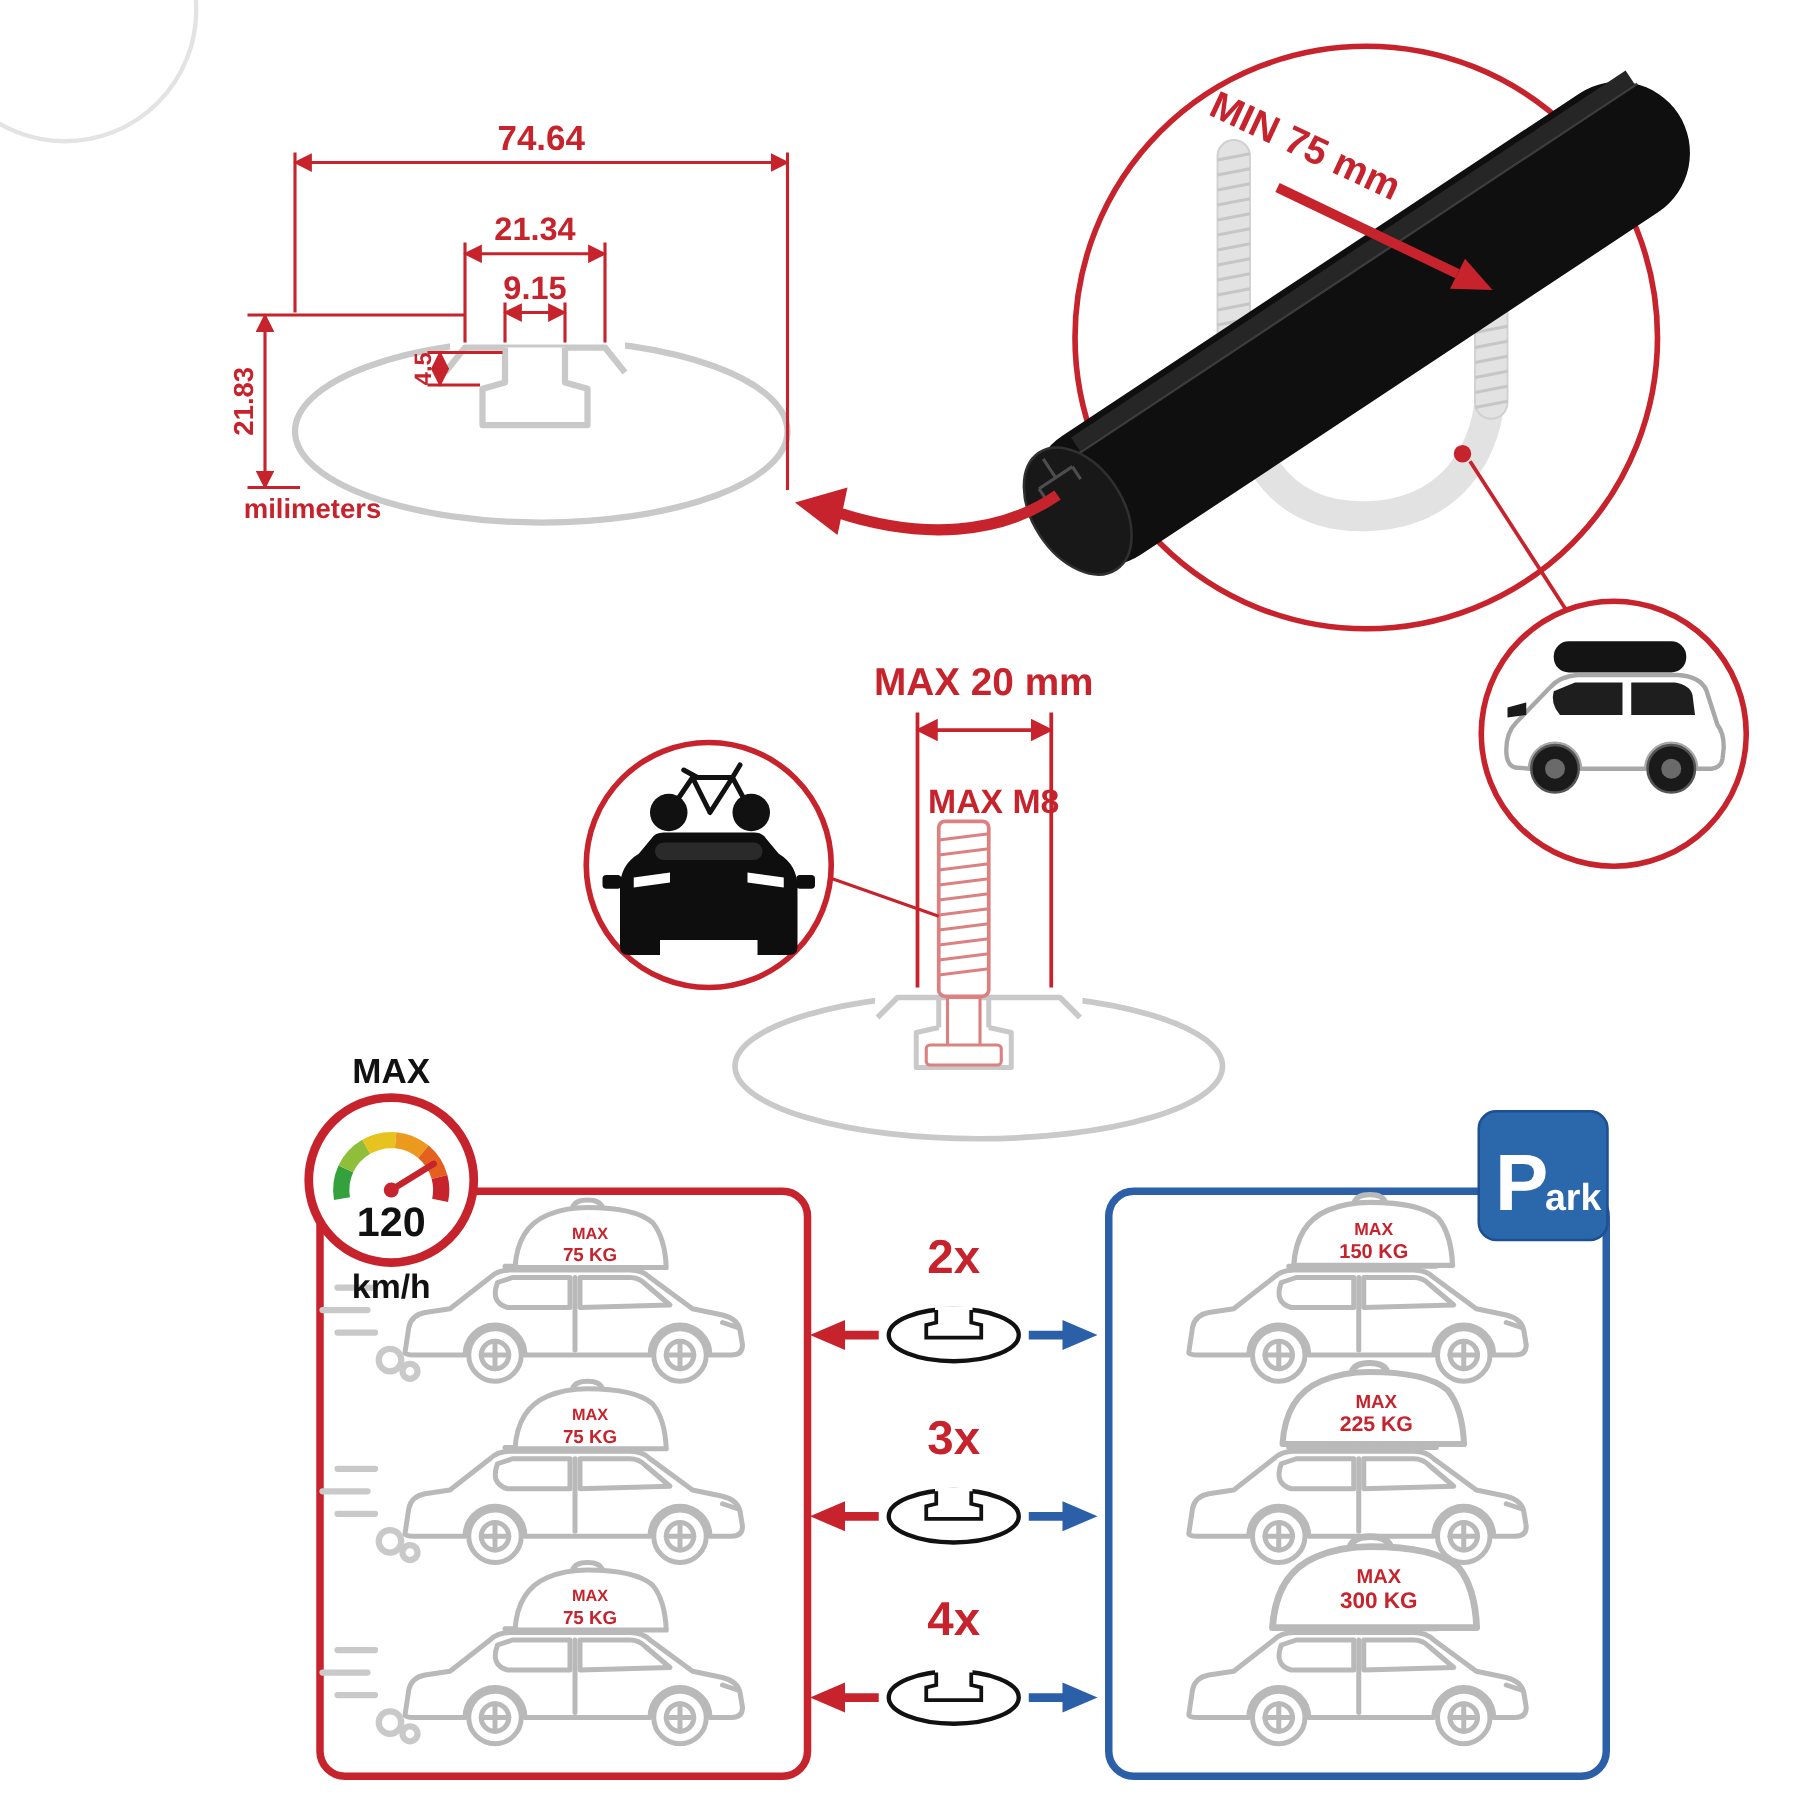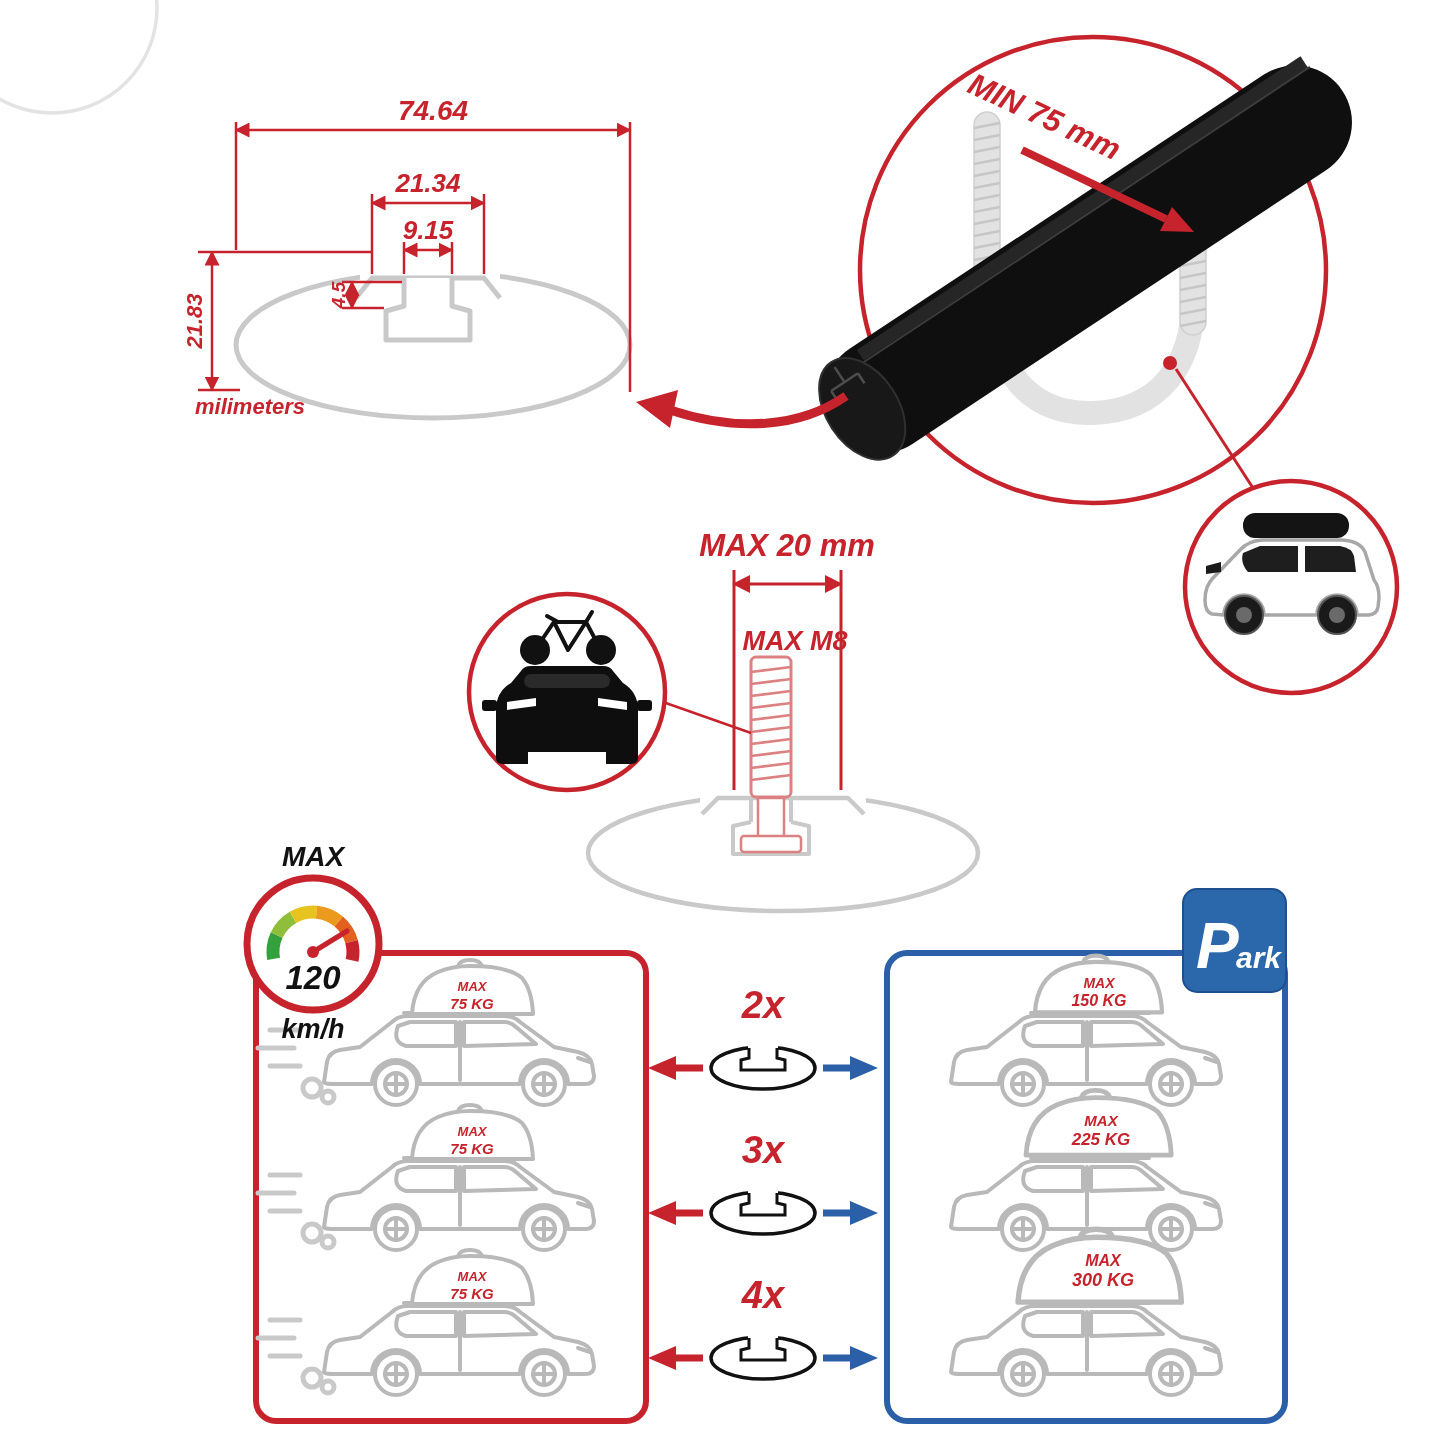--- a/index.html
+++ b/index.html
@@ -1,16 +1,16 @@
 <!DOCTYPE html>
 <html><head>
 <meta charset="utf-8">
 <style>
   html,body{margin:0;padding:0;background:#ffffff;}
-  .canvas{position:relative;width:1403px;height:1445px;background:#ffffff;overflow:hidden;font-style:italic;}
+  .canvas{position:relative;width:1403px;height:1445px;background:#ffffff;overflow:hidden;}
   svg{position:absolute;left:0;top:0;}
   text{font-family:"Liberation Sans", sans-serif;}
   .dim-text{fill:#c7232c;font-weight:bold;text-anchor:middle;}
   .red-label{fill:#c7232c;font-weight:bold;text-anchor:middle;}
   .black-label{fill:#111111;font-weight:bold;text-anchor:middle;}
   .bag-label{fill:#c7232c;font-weight:bold;text-anchor:middle;}
   .white-label{fill:#ffffff;font-weight:bold;}
 </style>
 </head>
 <body>

